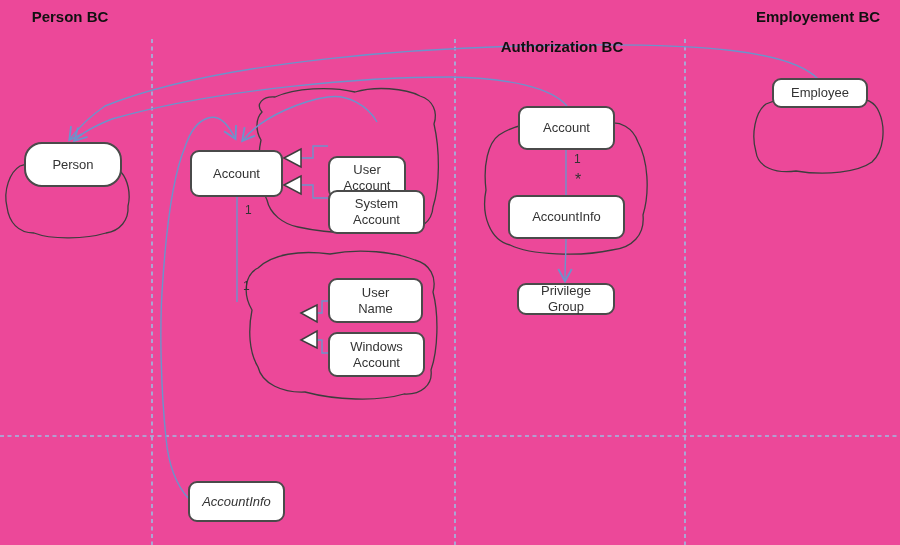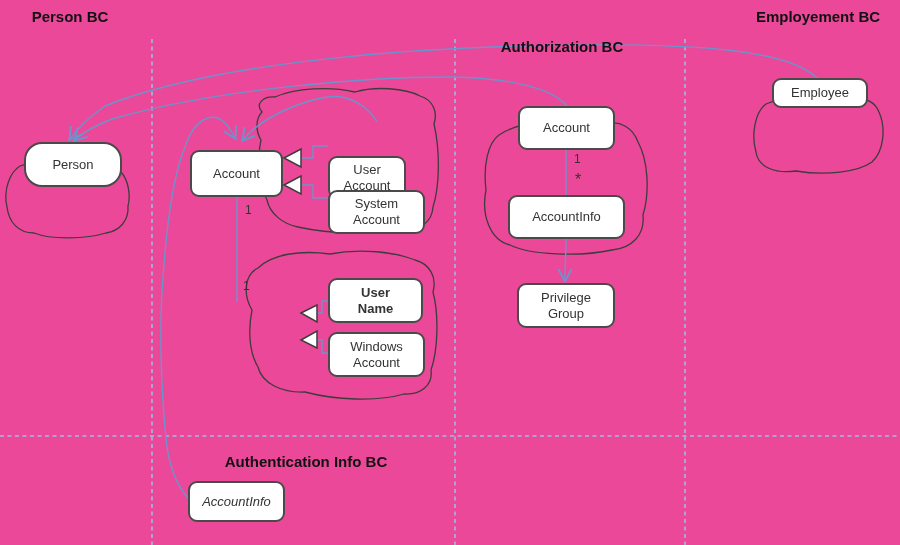--- a/index.html
+++ b/index.html
@@ -82,47 +82,46 @@
       <path d="M 284,158 L 301,149 L 301,167 Z"></path>
       <path d="M 284,185 L 301,176 L 301,194 Z"></path>
       <path d="M 301,313 L 317,305 L 317,322 Z"></path>
       <path d="M 301,340 L 317,331 L 317,348 Z"></path>
     </g>
   </svg>
 
   <div class="bc-title" style="left:70px;top:8px;">Person BC</div>
   <div class="bc-title" style="left:562px;top:8px;margin-top:30px;">Authorization BC</div>
   <div class="bc-title" style="left:818px;top:8px;">Employement BC</div>
-  <div class="bc-title" style="left:306px;top:453px;">Authentication Info BC</div>
 
   <div class="node" style="left:24px;top:142px;width:98px;height:45px;border-radius:18px;">
       <span class="lbl">Person</span>
     </div>
   <div class="node" style="left:190px;top:150px;width:93px;height:47px;">
       <span class="lbl">Account</span>
     </div>
   <div class="node" style="left:328px;top:124px;width:78px;height:43px;margin-top:32px;">
       <span class="lbl">User Account</span>
     </div>
   <div class="node" style="left:328px;top:190px;width:97px;height:44px;">
       <span class="lbl">System Account</span>
     </div>
   <div class="node" style="left:328px;top:278px;width:95px;height:45px;">
-      <span class="lbl" style="max-width:44px;font-weight:bold;">User Name</span>
+      <span class="lbl" style="max-width:44px;">User Name</span>
     </div>
   <div class="node" style="left:328px;top:332px;width:97px;height:45px;">
       <span class="lbl">Windows Account</span>
     </div>
   <div class="node" style="left:518px;top:106px;width:97px;height:44px;">
       <span class="lbl">Account</span>
     </div>
   <div class="node" style="left:508px;top:195px;width:117px;height:44px;">
       <span class="lbl" style="max-width:110px;">AccountInfo</span>
     </div>
-  <div class="node" style="left:517px;top:283px;width:98px;height:45px;">
+  <div class="node" style="left:517px;top:283px;width:98px;height:32px;">
       <span class="lbl" style="max-width:60px;">Privilege Group</span>
     </div>
   <div class="node" style="left:772px;top:78px;width:96px;height:30px;">
       <span class="lbl">Employee</span>
     </div>
   <div class="node" style="left:188px;top:481px;width:97px;height:41px;font-style:italic;">
       <span class="lbl" style="max-width:90px;">AccountInfo</span>
     </div>
 
   <span class="mult" style="left:245px;top:203px;">1</span>

